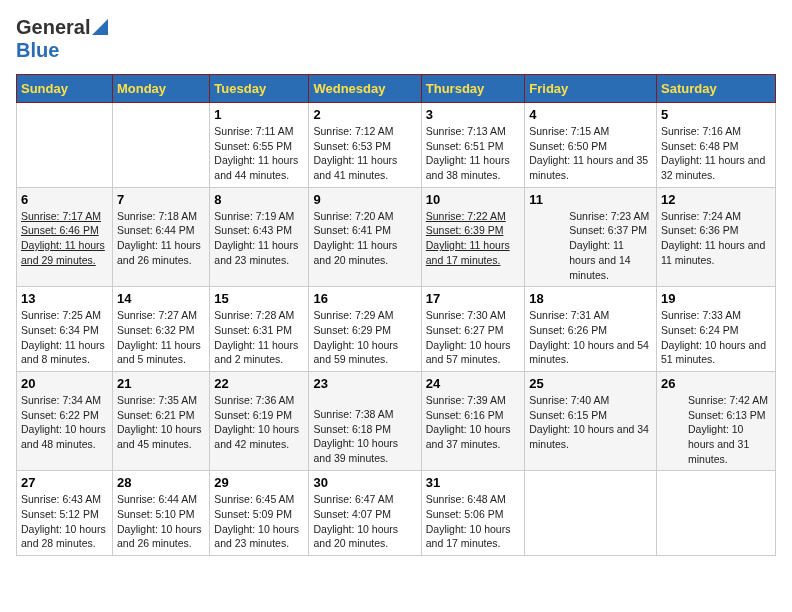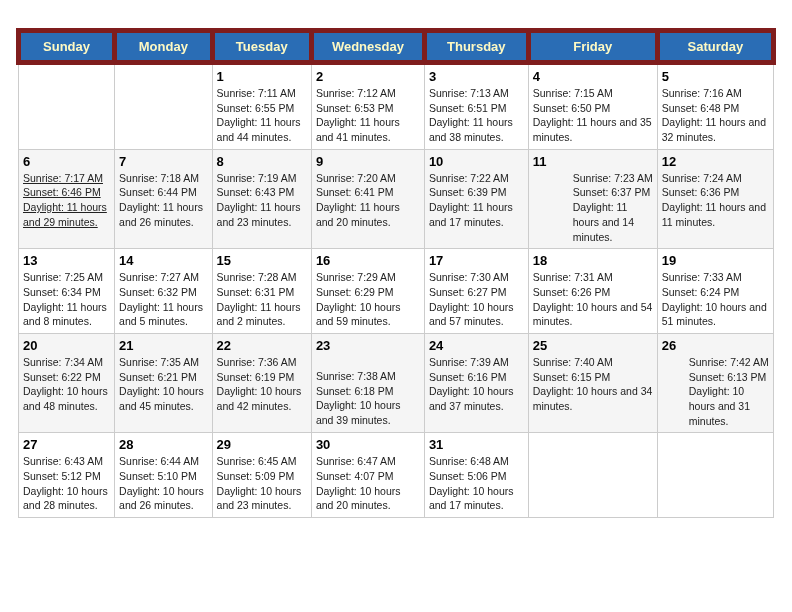--- a/index.html
+++ b/index.html
@@ -38,26 +38,26 @@
       font-size: 16px;
       color: #444;
     }
     table {
       width: 100%;
       border-collapse: collapse;
       font-size: 11px;
     }
     thead tr th {
       background-color: #2a6db5;
-      color: #fef9c3;
+      color: #fde047;
       padding: 6px 4px;
-      text-align: center;
+      text-align: left;
       font-size: 13px;
       font-weight: bold;
-      border: 5px solid #7f1d1d;
+      border: 1px solid #7f1d1d;
     }
     tbody tr td {
       border: 1px solid #ccc;
       padding: 4px 4px;
       vertical-align: top;
       min-height: 80px;
       background: #fff;
     }
     tbody tr:nth-child(even) td {
       background: #f5f5f5;
@@ -74,20 +74,33 @@
       line-height: 1.4;
     }
     .empty-cell {
       background: #fff;
     }
   </style>
 </head>
 <body>
 
 <div class="header">
+  <div class="logo">
+    <div class="logo-row">
+      <span style="font-size:20px;font-weight:bold;color:#333;">General</span>
+      <span style="display:inline-block;margin-left:2px;margin-top:2px;">
+        <svg width="16" height="16" viewBox="0 0 16 16">
+            <polygon points="0,16 16,0 16,16" fill="#2a6db5"></polygon>
+          </svg>
+      </span>
+    </div>
+    <div>
+      <span style="font-size:20px;font-weight:bold;color:#2a6db5;">Blue</span>
+    </div>
+  </div>
 </div>
 
 <table>
   <thead>
     <tr>
     <th>Sunday</th>
         <th>Monday</th>
         <th>Tuesday</th>
         <th>Wednesday</th>
         <th>Thursday</th>
@@ -150,21 +163,21 @@
 Daylight: 11 hours and 23 minutes.</div>
         </td>
         <td>
           <span class="day-num">9</span>
           <div class="day-info" style="white-space: pre-line;">Sunrise: 7:20 AM
 Sunset: 6:41 PM
 Daylight: 11 hours and 20 minutes.</div>
         </td>
         <td>
           <span class="day-num">10</span>
-          <div class="day-info" style="white-space: pre-line;">Sunrise: 7:22 AM
+          <div class="day-info" style="white-space: pre-line; text-decoration: underline;">Sunrise: 7:22 AM
 Sunset: 6:39 PM
 Daylight: 11 hours and 17 minutes.</div>
         </td>
         <td>
           <span class="day-num">11</span>
           <div class="day-info" style="white-space: pre-line; margin-left: 40px;">Sunrise: 7:23 AM
 Sunset: 6:37 PM
 Daylight: 11 hours and 14 minutes.</div>
         </td>
         <td>

